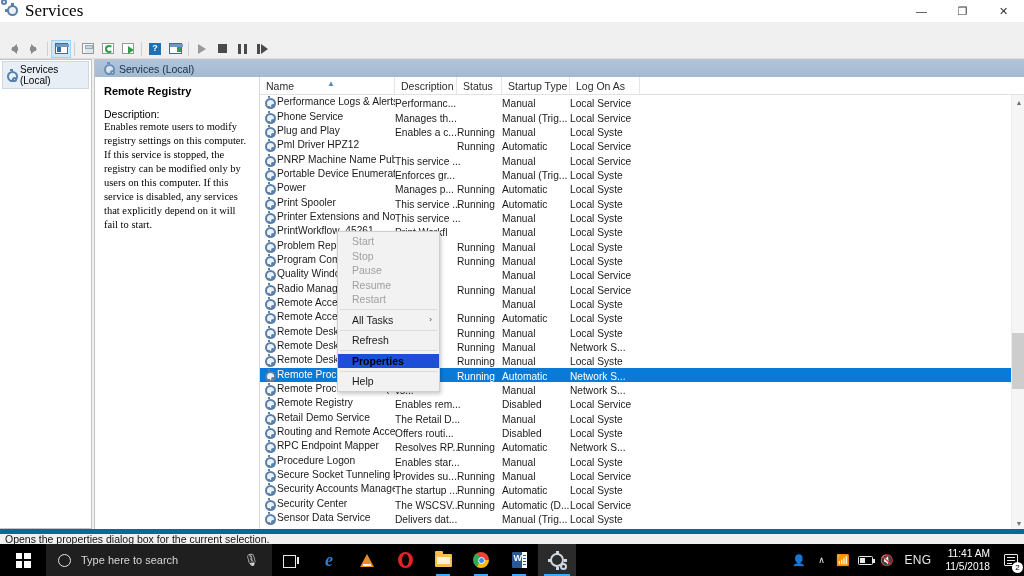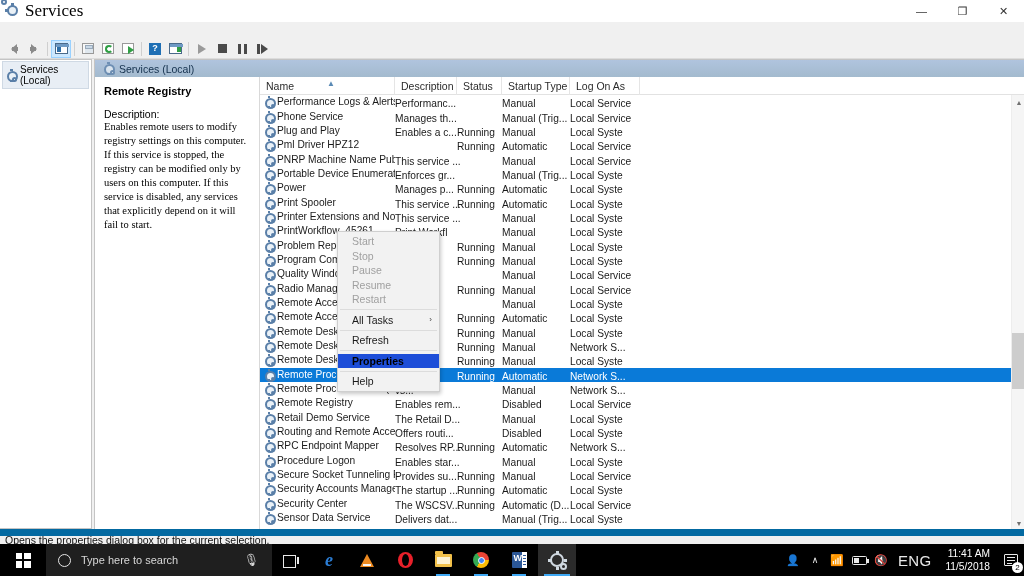--- a/index.html
+++ b/index.html
@@ -202,21 +202,21 @@
   }
   .tab::after {
     content: ''; position: absolute; right: 0px; top: 0; width: 1px; height: 15px;
     background: #9a9a9a; transform: skewX(-14deg);
   }
   #tabs .tab.active { background: #f0f0f0; }
 
   
   #statusbar {
     position: absolute; left: 0; top: 529px; width: 1024px; height: 15px;
-    background: #f0f0f0; border-top: 7px solid #0369a1;
+    background: #f0f0f0; border-top: 5px solid #0369a1;
     display: flex; align-items: center; padding-left: 5px;
   }
   #statusbar .st { font-size: 10.5px; color: #111; }
 
   
   #ctxmenu {
     position: absolute; left: 337px; top: 231px; width: 103px;
     background: #f2f2f2; border: 1px solid #cfcfcf; padding: 2px 0;
     box-shadow: 1px 2px 4px rgba(0,0,0,.22); z-index: 40;
   }
@@ -282,21 +282,21 @@
   .ic-word .pg { position:absolute; right:0; top:0; width:5px; height:16px; background:#fff; }
   .ic-word .pg i { position:absolute; left:1px; width:3px; height:1px; background:#2b5797; }
   .ic-services .gear .ring { border-color:#cfd8e0; background:transparent; }
   .ic-services .gear .handle { border-color:#cfd8e0; background:transparent; }
   .ic-services .gear .tooth { background:#cfd8e0; }
 
   #tray { position: absolute; right: 0; top: 544px; height: 32px; display: flex; align-items: center; }
   #tray .tr { display: flex; align-items: center; justify-content: center; color: #e9e9e9; font-size: 11px; height: 32px; }
   #tray .chev { width: 22px; font-size: 9px; }
   #tray .tr-ic { width: 22px; }
-  #tray .lang { padding: 0 6px; font-size: 15px; letter-spacing:.3px;}
+  #tray .lang { padding: 0 6px; font-size: 12px; letter-spacing:.3px;}
   #clock { display: flex; flex-direction: column; justify-content: center; align-items: flex-end;
     padding: 0 8px; color: #fff; height: 32px; }
   #clock .t, #clock .d { font-size: 10.2px; line-height: 13px; }
   #notif { width: 26px; height: 32px; display: flex; align-items: center; justify-content: center; position: relative; }
   .ic-notif { width: 14px; height: 12px; border: 1.5px solid #e9e9e9; position: relative; border-radius:1px; }
   .ic-notif i { position:absolute; left:2px; height:1.3px; background:#e9e9e9; }
   #notif .badge {
     position: absolute; right: 1px; bottom: 3px; min-width: 11px; height: 11px;
     border-radius: 50%; background: #ffffff; color: #000; font-size: 8px;
     display: flex; align-items: center; justify-content: center;

